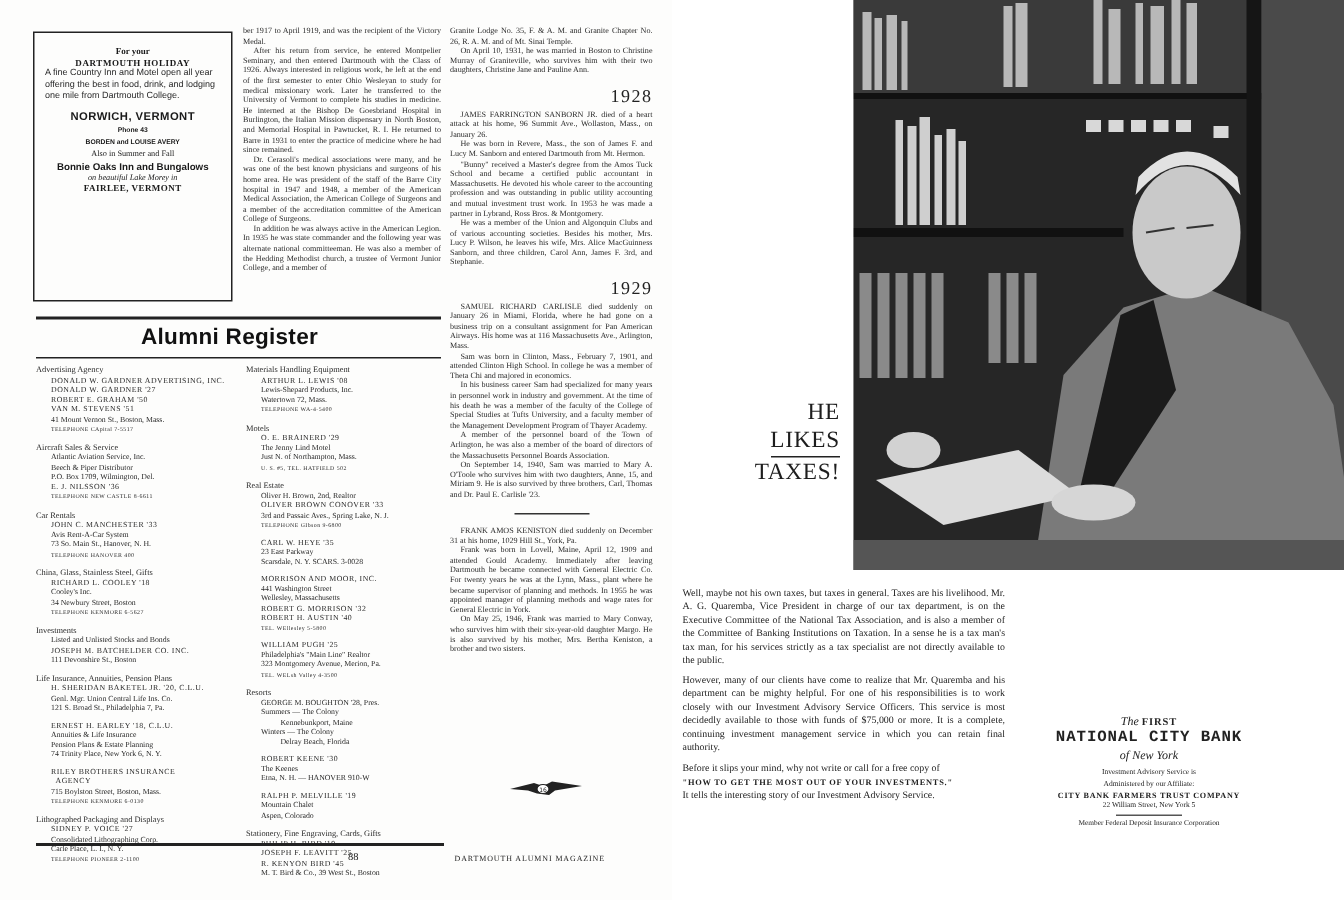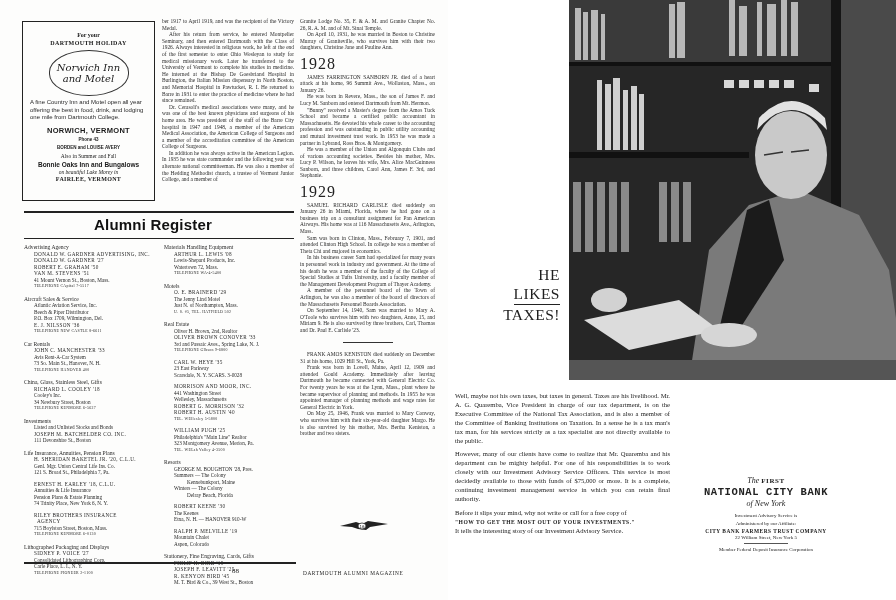--- a/index.html
+++ b/index.html
@@ -20,21 +20,21 @@
   .ad-box .bonnie { font-family: "Liberation Sans", sans-serif; font-size: 6.5px; font-weight: bold; margin-top: 2px; }
   .ad-box .lake { font-size: 5.5px; font-style: italic; margin-top: 1px; }
   .ad-box .fairlee { font-size: 6px; font-weight: bold; letter-spacing: 0.3px; margin-top: 1px; }
 
   .col-text { position: absolute; font-size: 5.4px; line-height: 6.6px; text-align: justify; color: #2b2b2b; }
   .col-text p { text-indent: 7px; }
   .col-text p.noindent { text-indent: 0; }
 
   .obit-col-1 { left: 162px; top: 18px; width: 132px; height: 180px; }
   .obit-col-2 { left: 300px; top: 18px; width: 135px; height: 400px; }
-  .year-head { text-align: left; font-size: 16px; letter-spacing: 1px; margin: 10px 0 6px 0; color: #222; }
+  .year-head { text-align: right; font-size: 12px; letter-spacing: 1px; margin: 10px 0 6px 0; color: #222; }
   .divider-rule { width: 50px; height: 1.5px; background: #333; margin: 8px auto; }
 
   .register-rule-top { position: absolute; left: 24px; top: 211px; width: 270px; height: 1.5px; background: #222; }
   .register-title { position: absolute; left: 94px; top: 216px; font-family: "Liberation Sans", sans-serif; font-weight: bold; font-size: 15px; color: #111; letter-spacing: 0.2px; }
   .register-rule-bottom { position: absolute; left: 24px; top: 238px; width: 270px; height: 1px; background: #222; }
 
   .reg-col { position: absolute; font-size: 5.2px; line-height: 6.5px; color: #2a2a2a; }
   .reg-col-1 { left: 24px; top: 244px; width: 126px; }
   .reg-col-2 { left: 164px; top: 244px; width: 132px; }
   .reg-cat { margin-top: 6px; font-size: 5.6px; }
@@ -70,24 +70,20 @@
   .bank .fdic { font-size: 4.9px; }
 </style>
 </head>
 <body>
 
 <div class="left-page">
 
   <div class="ad-box">
     <div class="for-your">For your</div>
     <div class="holiday">DARTMOUTH HOLIDAY</div>
-    <div class="logo">
-      <span>Norwich Inn</span>
-      <span>and Motel</span>
-    </div>
     <div class="blurb">A fine Country Inn and Motel open all year offering the best in food, drink, and lodging one mile from Dartmouth College.</div>
     <div class="town">NORWICH, VERMONT</div>
     <div class="phone">Phone 43</div>
     <div class="owners">BORDEN and LOUISE AVERY</div>
     <div class="also">Also in Summer and Fall</div>
     <div class="bonnie">Bonnie Oaks Inn and Bungalows</div>
     <div class="lake">on beautiful Lake Morey in</div>
     <div class="fairlee">FAIRLEE, VERMONT</div>
   </div>
 

